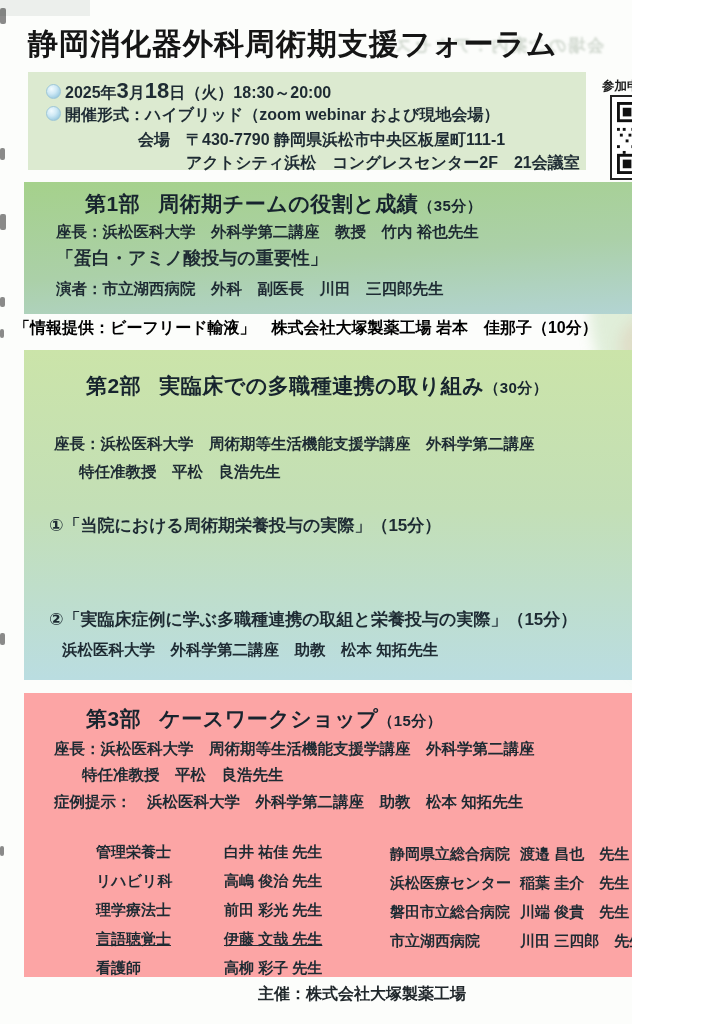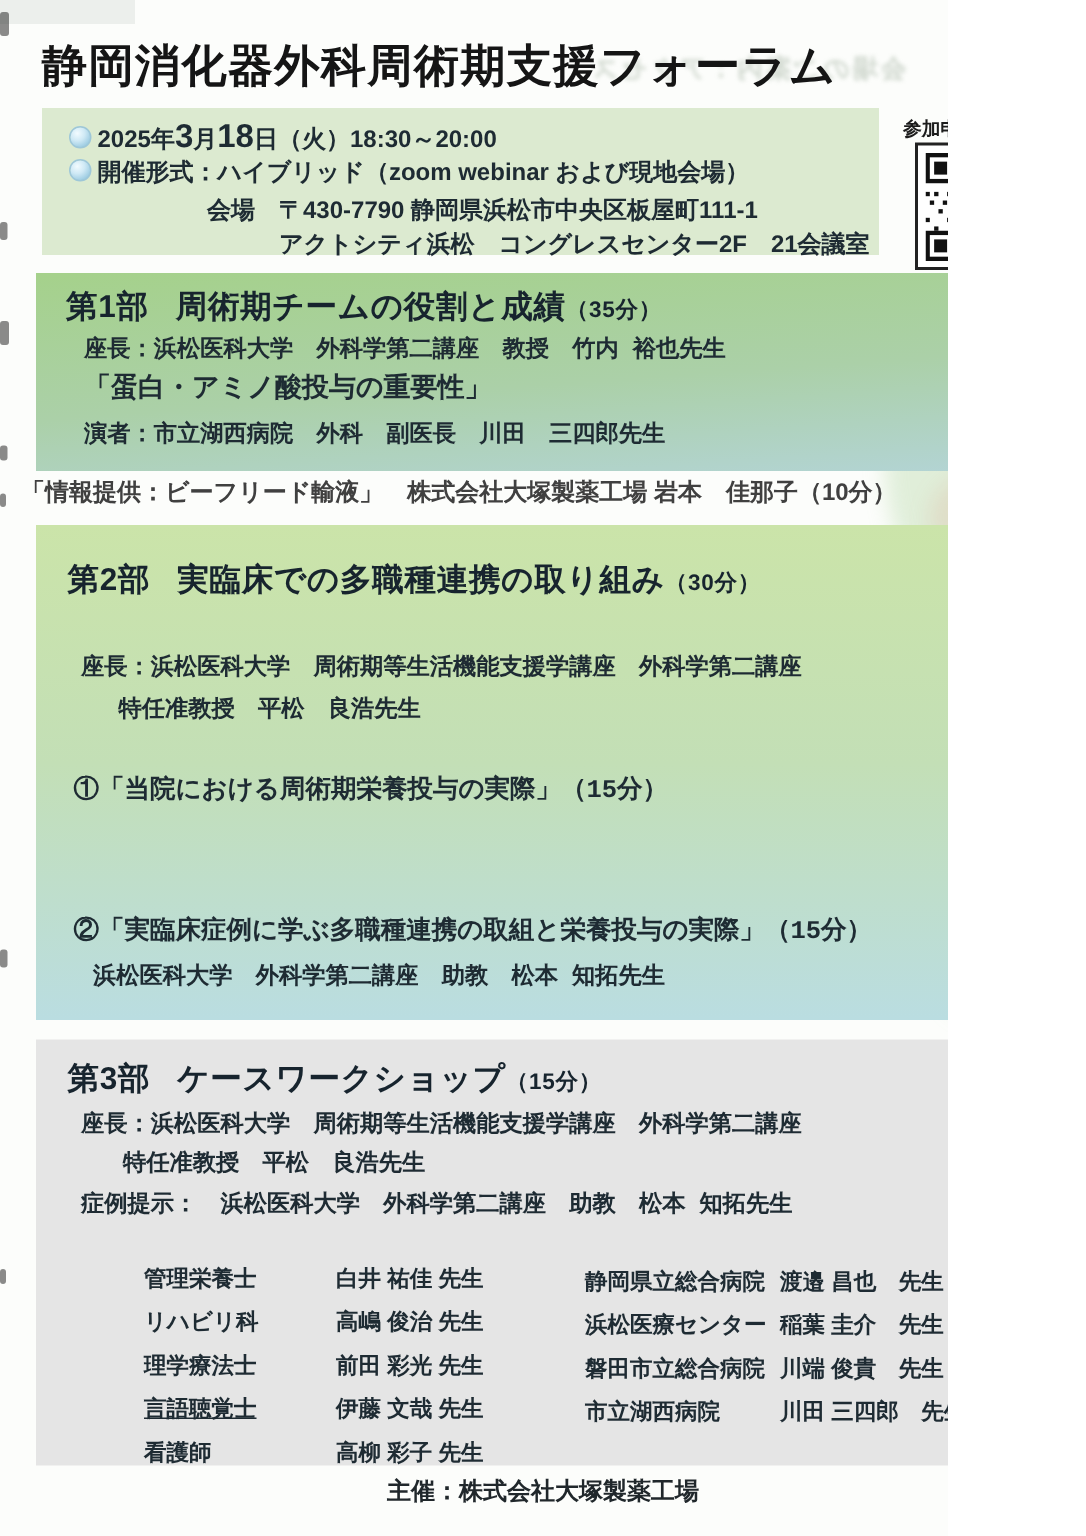--- a/index.html
+++ b/index.html
@@ -32,28 +32,28 @@
   
   .qr-label{position:absolute;left:602px;top:78px;font-size:12.5px;color:#1c1c1c;white-space:nowrap;}
   .qr-box{
     position:absolute;left:610px;top:95px;width:85px;height:85px;background:#ffffff;
     border:2px solid #222;box-sizing:border-box;display:flex;align-items:center;justify-content:center;
   }
   
   .section{position:absolute;left:24px;width:666px;}
   .s1{top:182px;height:132px;background:linear-gradient(176deg,#a5d18b 0%,#abd0a8 55%,#b3d4d5 100%);}
   .s2{top:350px;height:330px;background:linear-gradient(180deg,#cbe4a9 0%,#c3dfb6 48%,#badde1 100%);}
-  .s3{top:693px;height:284px;background:#e5e5e5;}
+  .s3{top:693px;height:284px;background:#fca5a5;}
   .sec-header{position:absolute;font-size:21px;color:#17242e;white-space:nowrap;letter-spacing:.5px;}
-  .sec-part{margin-right:18px;}
+  .sec-part{margin-right:18px;margin-left:41px;}
   .sec-dur{font-size:15px;}
-  .line{position:absolute;font-size:15.5px;white-space:nowrap;color:#1e2b33;font-family:Liberation Mono, monospace;}
+  .line{position:absolute;font-size:15.5px;white-space:nowrap;color:#1e2b33;}
   .talk-big{font-size:18px;}
   .talk-mid{font-size:17px;}
-  .info-session{position:absolute;left:14px;top:318px;font-size:16px;white-space:nowrap;color:#404040;}
+  .info-session{position:absolute;left:14px;top:318px;font-size:16px;white-space:nowrap;color:#000000;}
   
   .prow-label{position:absolute;font-size:15px;white-space:nowrap;}
   
   .footer{position:absolute;top:984px;left:0;width:724px;text-align:center;font-size:16px;color:#20272b;}
 </style>
 </head>
 <body>
 
 <div class="page">
 
@@ -215,21 +215,21 @@
     <div class="line" style="left:58px;top:72px;">特任准教授　平松　良浩先生</div>
     <div class="line" style="left:30px;top:99px;">症例提示：　浜松医科大学　外科学第二講座　助教　松本 知拓先生</div>
 
     <div class="prow-label" style="left:72px;top:150px;">管理栄養士</div>
     <div class="prow-label" style="left:200px;top:150px;">白井 祐佳 先生</div>
     <div class="prow-label" style="left:72px;top:179px;">リハビリ科</div>
     <div class="prow-label" style="left:200px;top:179px;">高嶋 俊治 先生</div>
     <div class="prow-label" style="left:72px;top:208px;">理学療法士</div>
     <div class="prow-label" style="left:200px;top:208px;">前田 彩光 先生</div>
     <div class="prow-label" style="left:72px;top:237px;text-decoration:underline;">言語聴覚士</div>
-    <div class="prow-label" style="left:200px;top:237px;">伊藤 文哉 先生</div>
+    <div class="prow-label" style="left:200px;top:237px;text-decoration:underline;">伊藤 文哉 先生</div>
     <div class="prow-label" style="left:72px;top:266px;">看護師</div>
     <div class="prow-label" style="left:200px;top:266px;">高柳 彩子 先生</div>
 
     <div class="prow-label" style="left:366px;top:152px;">静岡県立総合病院</div>
     <div class="prow-label" style="left:496px;top:152px;">渡邉 昌也　先生</div>
     <div class="prow-label" style="left:366px;top:181px;">浜松医療センター</div>
     <div class="prow-label" style="left:496px;top:181px;">稲葉 圭介　先生</div>
     <div class="prow-label" style="left:366px;top:210px;">磐田市立総合病院</div>
     <div class="prow-label" style="left:496px;top:210px;">川端 俊貴　先生</div>
     <div class="prow-label" style="left:366px;top:239px;">市立湖西病院</div>

